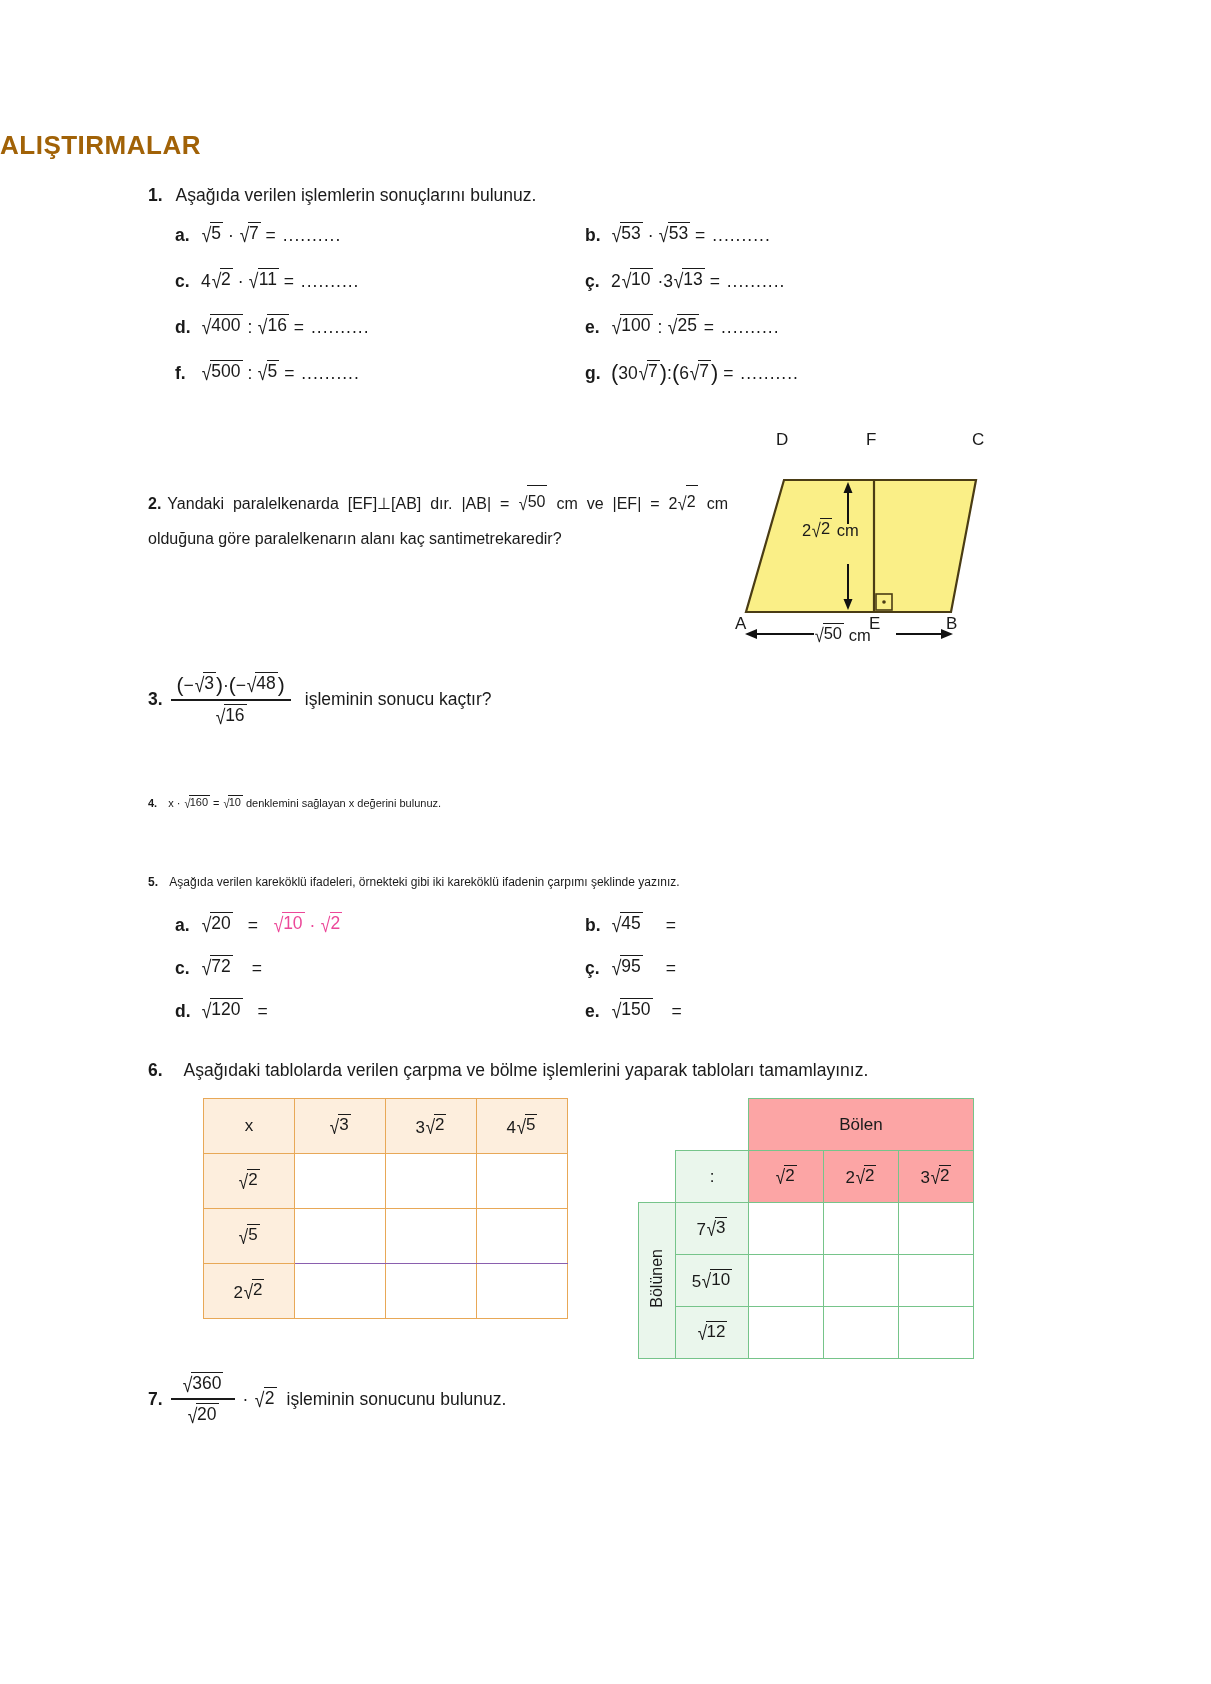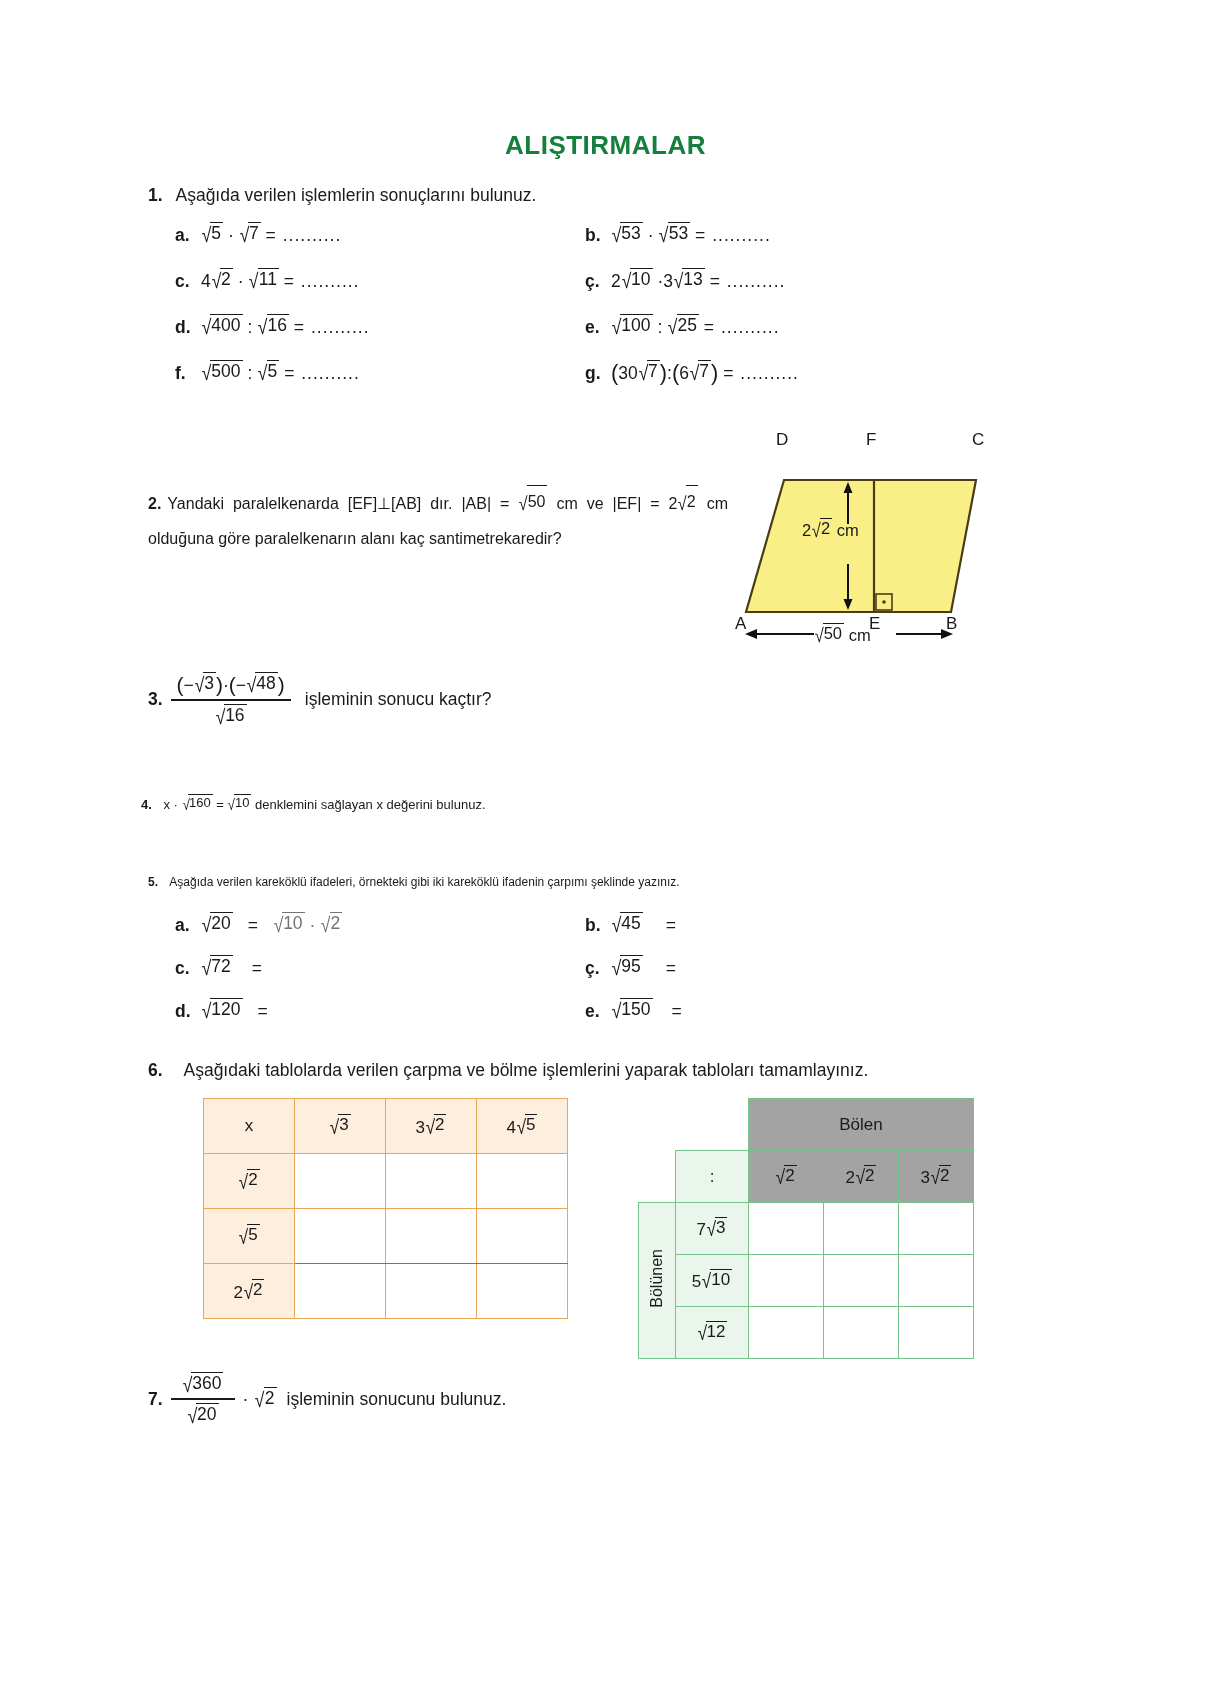--- a/index.html
+++ b/index.html
@@ -21,25 +21,24 @@
     inset: 0;
     padding: 0;
   }
 
   
   .title {
     position: absolute;
     top: 130px;
     left: 0;
     width: 100%;
-    text-align: center;
     font-size: 26px;
     font-weight: bold;
     letter-spacing: 0.5px;
-    color: #15803d;
+    color: #a16207;
   }
 
   
   .q {
     position: absolute;
     font-size: 17.5px;
     line-height: 1.5;
   }
   .qnum {
     font-weight: bold;
@@ -137,41 +136,41 @@
     height: 1.6px;
     background: #1a1a1a;
     width: 100%;
     min-width: 100px;
   }
   .frac .den { padding: 3px 6px 0 6px; }
 
   
   .q4 {
     position: absolute;
-    left: 141px;
+    left: 148px;
     top: 795px;
-    font-size: 13px;
+    font-size: 11px;
     text-align: center;
   }
 
   
   .q5-head {
     position: absolute;
     left: 148px;
     top: 875px;
     font-size: 12px;
   }
   .q5-items {
     position: absolute;
     left: 175px;
     top: 912px;
     width: 820px;
   }
   .q5-items .item-row { margin-bottom: 19px; }
-  .ex-answer { color: #737373; }
+  .ex-answer { color: #ec4899; }
 
   
   .q6-head {
     position: absolute;
     left: 148px;
     top: 1060px;
     font-size: 17.5px;
   }
 
   
@@ -212,21 +211,21 @@
   .tbl-green {
     border-collapse: collapse;
   }
   .tbl-green td {
     border: 1.3px solid #76c48a;
     text-align: center;
     vertical-align: middle;
     background: #ffffff;
     height: 49px;
   }
-  .tbl-green td.hd { background: #a3a3a3; }
+  .tbl-green td.hd { background: #fca5a5; }
   .tbl-green td.blank {
     border: none;
     background: transparent;
   }
   .tbl-green td.side {
     width: 34px;
     background: #eaf6ec;
   }
   .tbl-green td.rowlbl { width: 70px; background: #eaf6ec; }
   .tbl-green td.colcell { width: 72px; }

